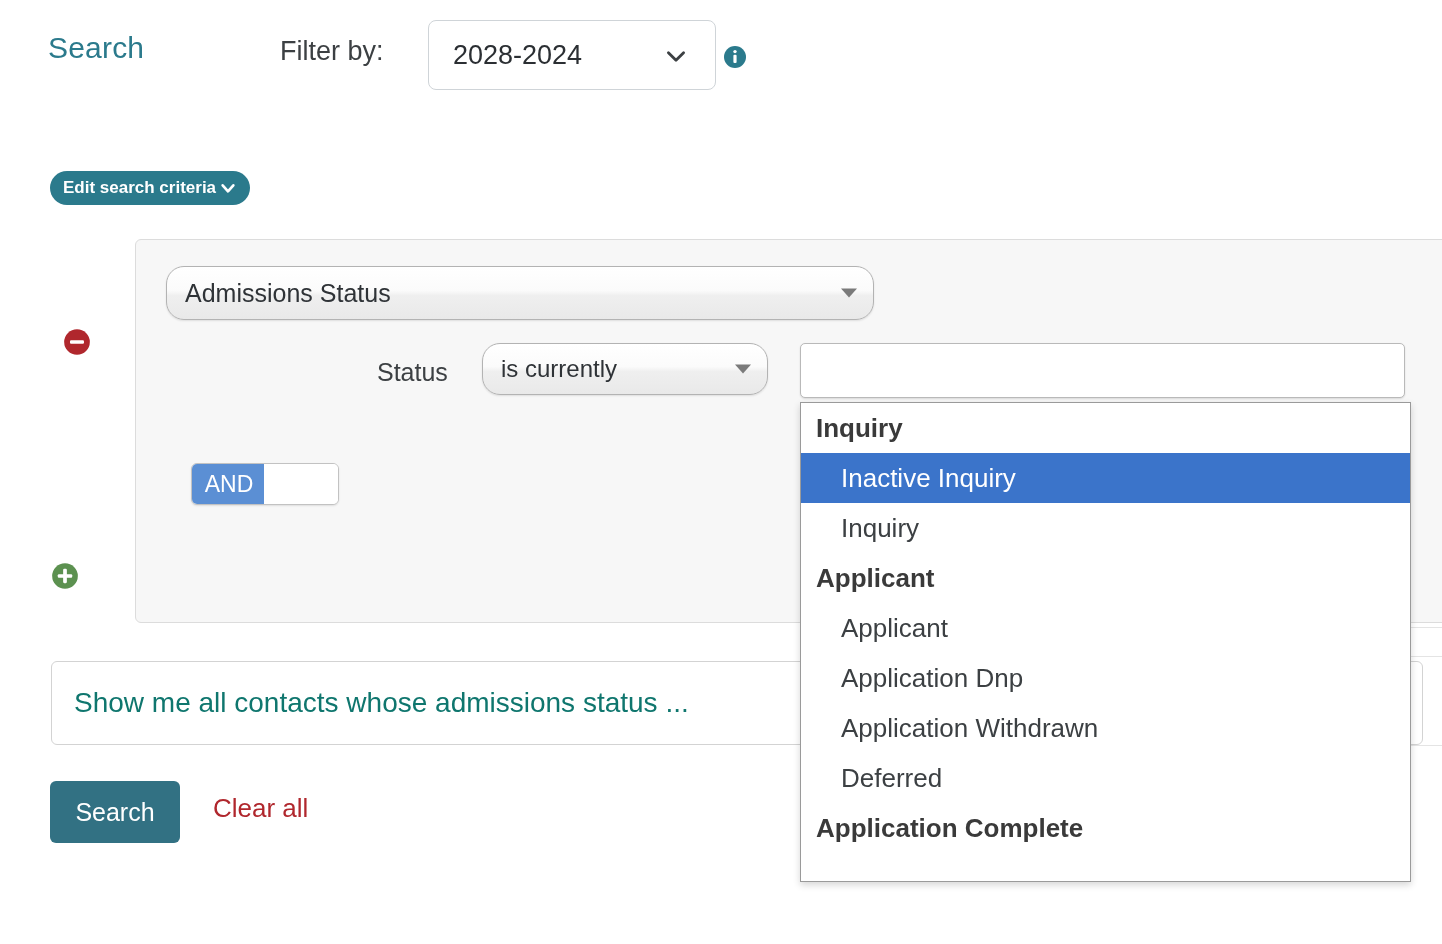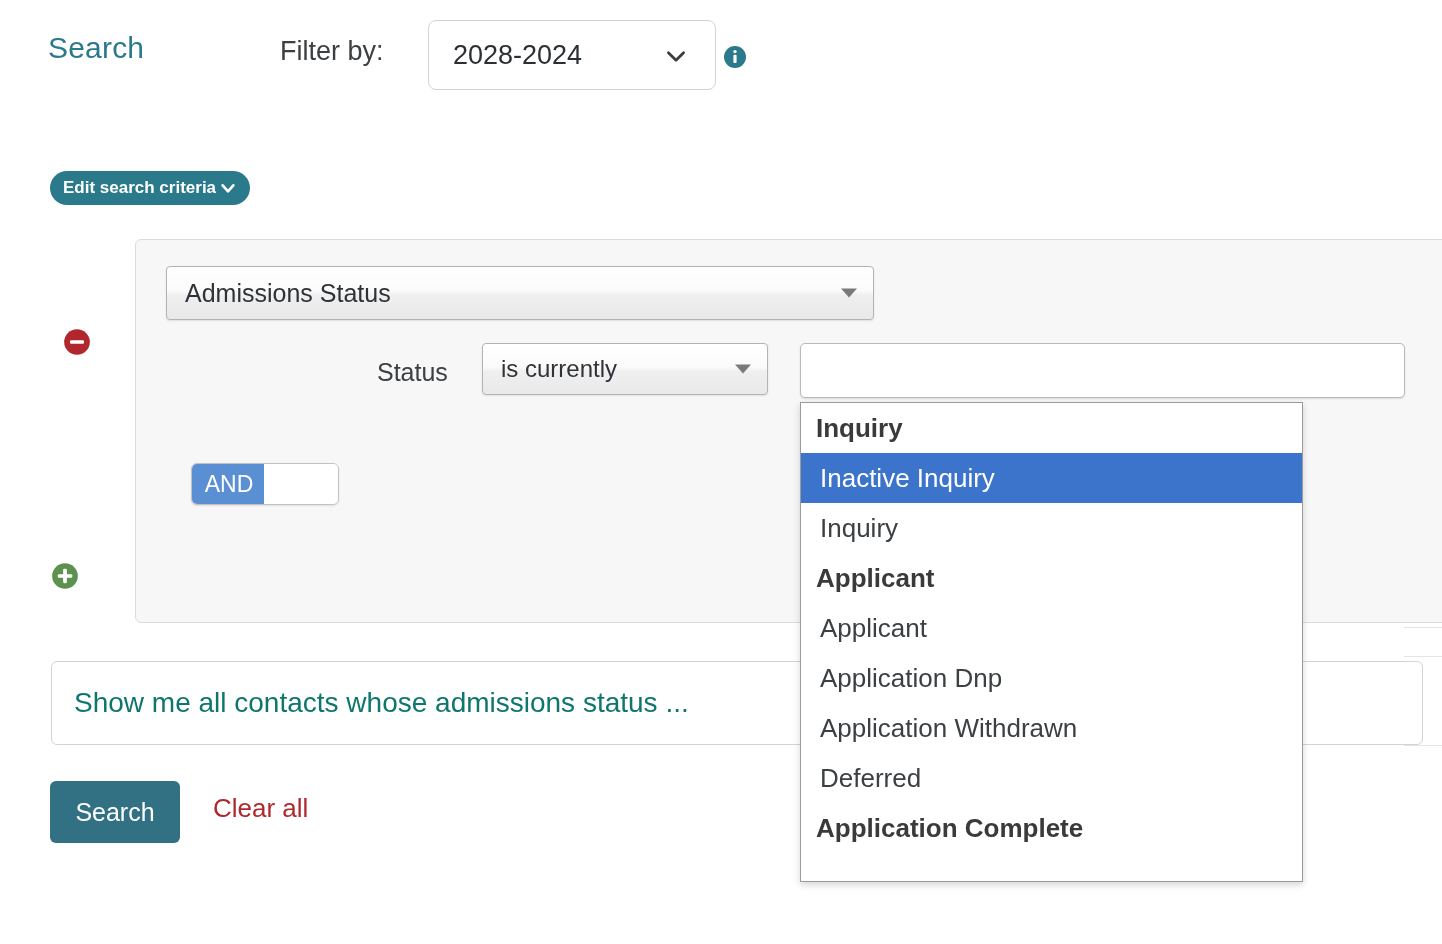--- a/index.html
+++ b/index.html
@@ -55,21 +55,21 @@
     background: #f7f7f7;
     border: 1px solid #dcdcdc;
     border-radius: 6px;
   }
   .minus-icon { position: absolute; left: 63px; top: 328px; width: 28px; height: 28px; cursor:pointer; }
   .plus-icon  { position: absolute; left: 51px; top: 562px; width: 28px; height: 28px; cursor:pointer; }
 
   
   .sk-select {
     position: absolute;
-    border: 1px solid #b3b3b3; border-radius: 4px;
+    border: 1px solid #b3b3b3; border-radius: 18px;
     background: linear-gradient(to bottom, #ffffff 0%, #fbfbfb 45%, #efefef 55%, #e9e9e9 100%);
     box-shadow: 0 1px 2px rgba(0,0,0,.10);
     color: #2f3337; cursor: pointer;
   }
   .sk-select .txt { position: absolute; left: 18px; top: 50%; transform: translateY(-50%); white-space: nowrap; }
   .sk-select .tri {
     position: absolute; right: 16px; top: 50%; transform: translateY(-50%);
     width: 0; height: 0;
     border-left: 8px solid transparent; border-right: 8px solid transparent;
     border-top: 9px solid #7a7a7a;
@@ -140,33 +140,33 @@
 
   
   .ac-input {
     position: absolute; left: 800px; top: 343px;
     width: 605px; height: 55px;
     background: #fff; border: 1px solid #b9b9b9; border-radius: 5px;
     box-shadow: 0 1px 2px rgba(0,0,0,.12);
   }
   .ac-list {
     position: absolute; left: 800px; top: 402px;
-    width: 503px; height: 480px;
+    width: 611px; height: 480px;
     background: #fff; border: 1px solid #9a9a9a;
     box-shadow: 0 3px 7px rgba(0,0,0,.16);
     overflow: hidden;
   }
   .ac-group {
     height: 50px; line-height: 50px;
     padding-left: 15px;
     font-size: 26px; font-weight: bold; color: #3a3a3a;
   }
   .ac-item {
     height: 50px; line-height: 50px;
-    padding-left: 19px;
+    padding-left: 40px;
     font-size: 26px; color: #3c4043; cursor: pointer;
   }
   .ac-item.sel { background: #3b74ca; color: #fff; }
 </style>
 </head>
 <body>
 
 <div id="root">
 
   <div class="bg-divider" style="left:1404px; top:627px; width:38px;"></div>

